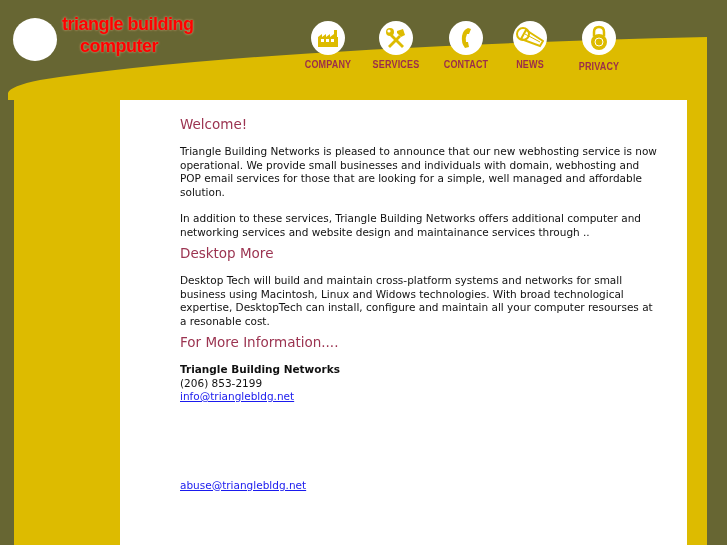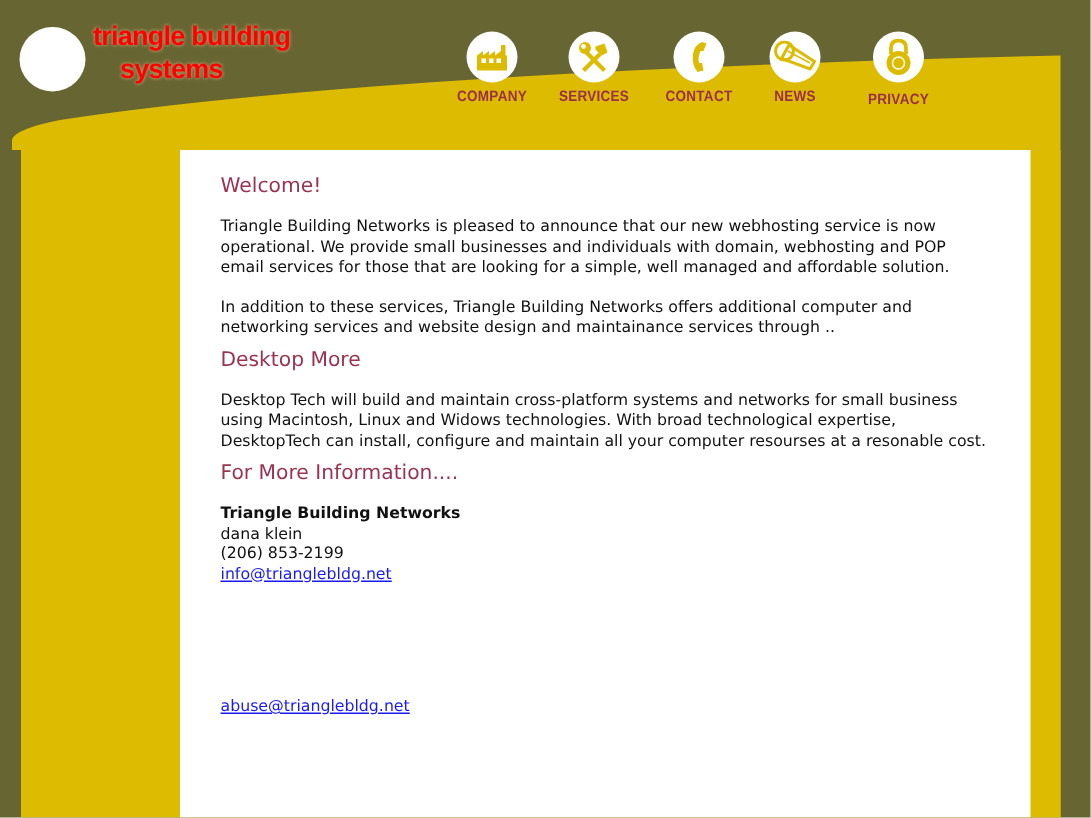--- a/index.html
+++ b/index.html
@@ -30,40 +30,40 @@
     .nav-label {
       display: block; margin-top: 4px;
       font-family: "Liberation Sans", sans-serif; font-weight: bold;
       font-size: 10px; color: #9b2f4a; letter-spacing: 0.2px;
       transform: scaleX(0.9);
     }
     .content {
       position: absolute; left: 120px; top: 100px; width: 567px; height: 445px;
       background: #ffffff;
     }
-    .inner { padding: 16px 27px 0 27px; font-size: 10.5px; line-height: 13.5px; color: #111; }
+    .inner { padding: 16px 27px 0 27px; font-size: 10.5px; line-height: 13.5px; color: #111; margin-left: 33px; }
     h2 { margin: 0; color: #9b3350; font-size: 13.5px; font-weight: normal; line-height: 17px; }
     p { margin: 0; }
     .gap-s { height: 12px; }
     .gap-m { height: 13px; }
     a.mail { color: #1a1aee; text-decoration: underline; }
     .bold { font-weight: bold; }
   </style>
 </head>
 <body>
 
 <svg class="swoosh" viewBox="0 0 727 545" width="727" height="545">
   <path d="M8,93 Q10,86 40,80 Q250,48 707,37 L707,545 L14,545 L14,100 L8,100 Z" fill="#DDBB00"></path>
   <rect x="687" y="100" width="20" height="445" fill="#DDBB00"></rect>
 </svg>
 
 <div class="logo-circle"></div>
 <div class="logo-text">
   <span>triangle building</span>
-  <span class="l2">systems</span>
+  <span class="l2">computer</span>
 </div>
 
 <div class="nav">
   <a class="nav-item" style="left:293px;" href="#">
     <div class="nav-icon">
       <svg width="24" height="20" viewBox="0 0 24 20">
         <path d="M2,19 L2,9 L6,6 L6,9 L10,6 L10,9 L14,6 L14,9 L18,6 L18,2 L21,2 L21,9 L22,9 L22,19 Z" fill="#DDBB00"></path>
         <rect x="5" y="11" width="3" height="3" fill="#fff"></rect>
           <rect x="10" y="11" width="3" height="3" fill="#fff"></rect>
           <rect x="15" y="11" width="3" height="3" fill="#fff"></rect>
@@ -121,19 +121,18 @@
     <div class="gap-m"></div>
     <p>In addition to these services, Triangle Building Networks offers additional computer and networking services and website design and maintainance services through ..</p>
     <div style="height:6px"></div>
     <h2>Desktop More</h2>
     <div class="gap-s"></div>
     <p>Desktop Tech will build and maintain cross-platform systems and networks for small business using Macintosh, Linux and Widows technologies. With broad technological expertise, DesktopTech can install, configure and maintain all your computer resourses at a resonable cost.</p>
     <div style="height:6px"></div>
     <h2>For More Information....</h2>
     <div class="gap-s"></div>
     <p class="bold">Triangle Building Networks</p>
-    <p>dana klein</p>
     <p>(206) 853-2199</p>
     <p><a class="mail" href="#">info@trianglebldg.net</a></p>
     <div style="height:75px"></div>
     <p><a class="mail" href="#">abuse@trianglebldg.net</a></p>
   </div>
 </div>
 
 </body></html>

